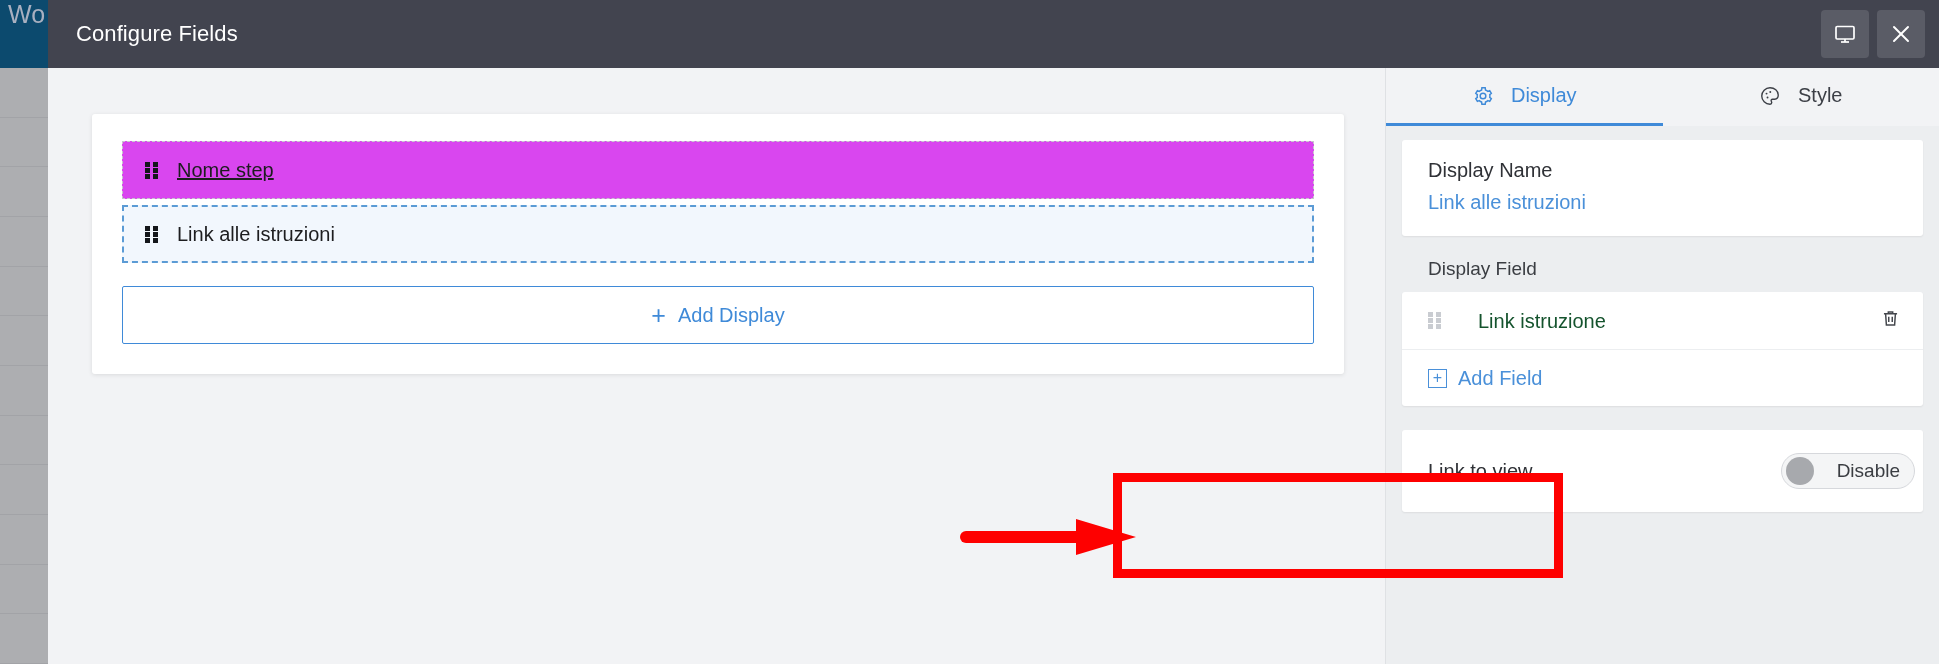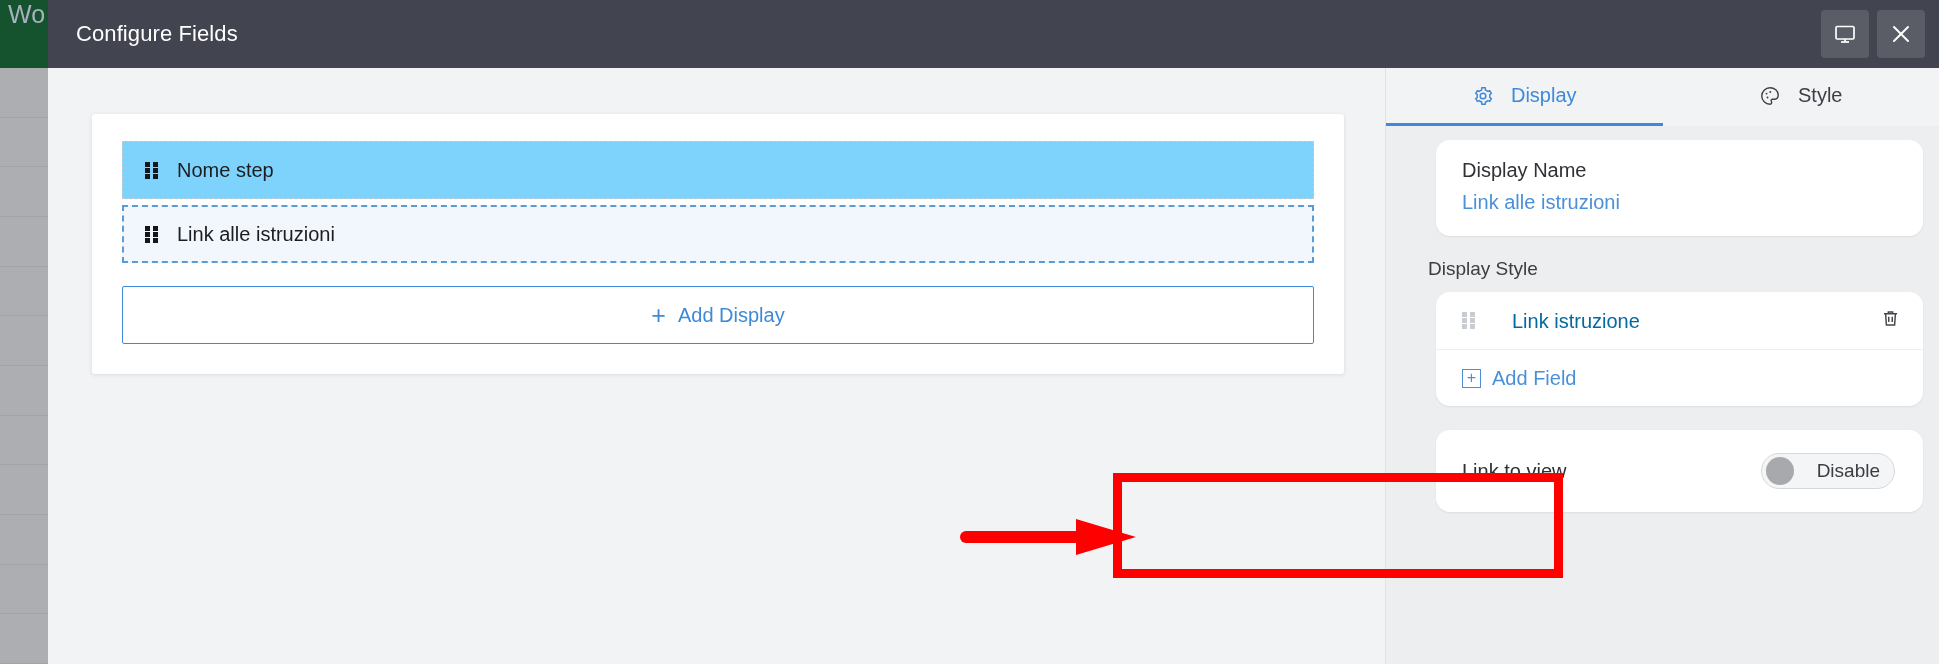--- a/index.html
+++ b/index.html
@@ -8,21 +8,21 @@
     height: 664px;
     overflow: hidden;
     font-family: "Liberation Sans", "DejaVu Sans", sans-serif;
     background: #f2f3f5;
   }
 
   
   #bg-app { position: absolute; inset: 0; background: #f2f3f5; }
   #bg-topbar {
     position: absolute; left: 0; top: 0; width: 48px; height: 68px;
-    background: #14532d;
+    background: #0c4a6e;
   }
   #bg-topbar-label {
     position: absolute; left: 8px; top: 0px;
     font-size: 25px; color: #a9b0c0; letter-spacing: .2px;
     white-space: nowrap;
   }
   #bg-sidebar {
     position: absolute; left: 0; top: 68px; width: 48px; bottom: 0;
     background: #adaeb1;
   }
@@ -66,21 +66,21 @@
     border-radius: 3px;
     box-shadow: 0 1px 4px rgba(0,0,0,.10);
     padding: 27px 30px 30px 30px;
   }
   .field-row {
     height: 58px;
     display: flex; align-items: center;
     padding-left: 22px;
     font-size: 20px; color: #1d1d1f;
   }
-  .field-row.inactive { border: 1px dashed #c7c9cc; background: #7dd3fc; }
+  .field-row.inactive { border: 1px dashed #c7c9cc; background: #d946ef; text-decoration: underline; }
   .field-row.active {
     border: 2px dashed #5b9bd5; background: #f2f7fd;
     margin-top: 6px; padding-left: 21px;
   }
   .drag-dots {
     width: 13px; height: 17px; margin-right: 19px;
     display: grid; grid-template-columns: 5px 5px; grid-template-rows: 5px 5px 5px;
     gap: 1px 3px; flex: 0 0 auto;
   }
   .drag-dots i { background: #14161a; display: block; }
@@ -114,57 +114,56 @@
     gap: 17px; font-size: 20px; color: #3c3f46; cursor: pointer;
     border-bottom: 3px solid transparent;
   }
   .tab.active { color: #3f8ad8; border-bottom-color: #3f8ad8; background: #f2f3f5; }
   .tab svg { display: block; }
 
   #panel-scroll { flex: 1; padding: 14px 16px 0 16px; overflow: hidden; }
 
   .panel-card {
     background: #fff;
-    border-radius: 14px;
+    border-radius: 3px;
     box-shadow: 0 1px 2px rgba(0,0,0,.07);
-    margin-left: 34px;
   }
   #display-name-card { padding: 19px 26px 22px 26px; }
   #display-name-label { font-size: 20px; color: #2f3136; margin-bottom: 9px; }
   #display-name-value { font-size: 20px; color: #4a90d9; cursor: pointer; }
 
   #display-fields-title {
     font-size: 19px; color: #3a3d42;
     padding: 22px 0 12px 26px;
   }
   #fields-list-card { overflow: hidden; }
   .panel-field-row {
     height: 58px; display: flex; align-items: center;
     padding: 0 22px 0 26px;
     border-bottom: 1px solid #eceef0;
-    font-size: 20px; color: #0369a1;
+    font-size: 20px; color: #14532d;
   }
   .panel-field-row .field-label { flex: 1; margin-left: 18px; }
   .trash-btn { cursor: pointer; display: flex; align-items: center; }
   #add-field-row {
     height: 56px; display: flex; align-items: center;
     padding-left: 26px; gap: 11px;
     color: #4a90d9; font-size: 20px; cursor: pointer;
   }
   #add-field-plus {
     width: 19px; height: 19px; border: 1px solid #4a90d9;
     display: flex; align-items: center; justify-content: center;
     font-size: 16px; line-height: 1; color: #4a90d9;
   }
 
   #link-to-view-wrap { margin-top: 24px; }
   #link-to-view-card {
     height: 82px;
     display: flex; align-items: center;
-    padding: 0 28px 0 26px;
+    padding: 0 8px 0 26px;
   }
   #link-to-view-label { font-size: 20px; color: #2f3136; }
   #link-to-view-toggle {
     margin-left: auto;
     height: 36px; min-width: 110px;
     border: 1px solid #d6d8dc; border-radius: 18px;
     background: #f4f5f6;
     display: flex; align-items: center;
     padding: 0 14px 0 4px; gap: 23px;
     cursor: pointer;
@@ -292,21 +291,21 @@
         </div>
       </div>
 
       <div id="panel-scroll">
 
         <div id="display-name-card" class="panel-card">
           <div id="display-name-label">Display Name</div>
           <div id="display-name-value">Link alle istruzioni</div>
         </div>
 
-        <div id="display-fields-title">Display Style</div>
+        <div id="display-fields-title">Display Field</div>
 
         <div id="fields-list-card" class="panel-card">
           <div class="panel-field-row">
             <span class="drag-dots light">
               <i></i>
                 <i></i>
                 <i></i>
                 <i></i>
                 <i></i>
                 <i></i>

